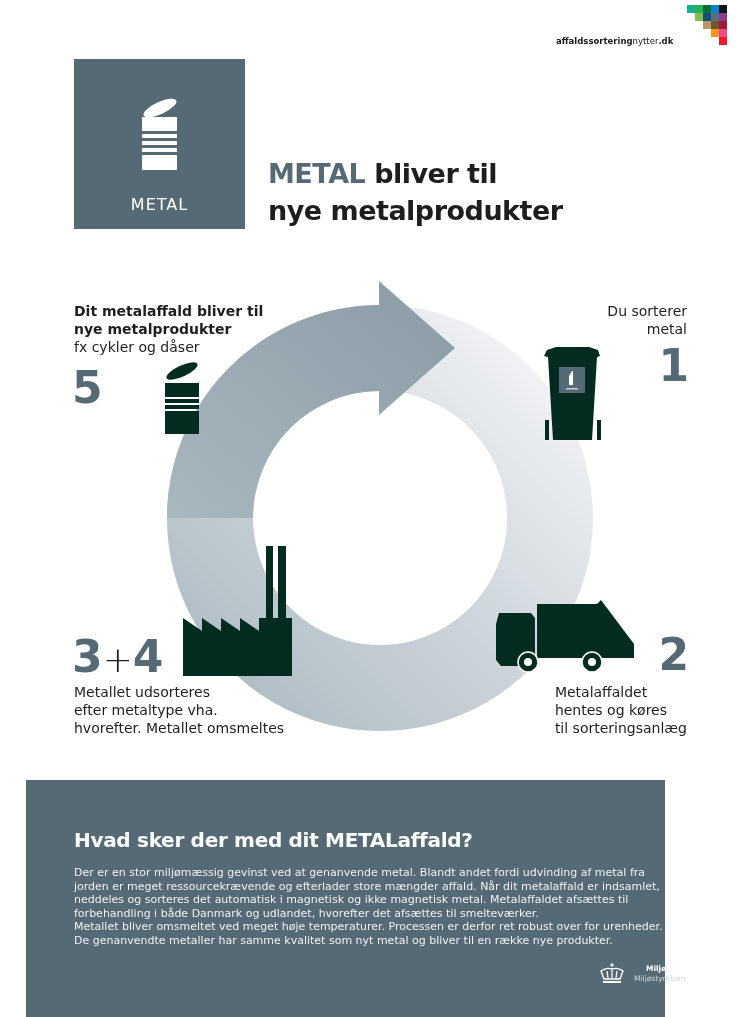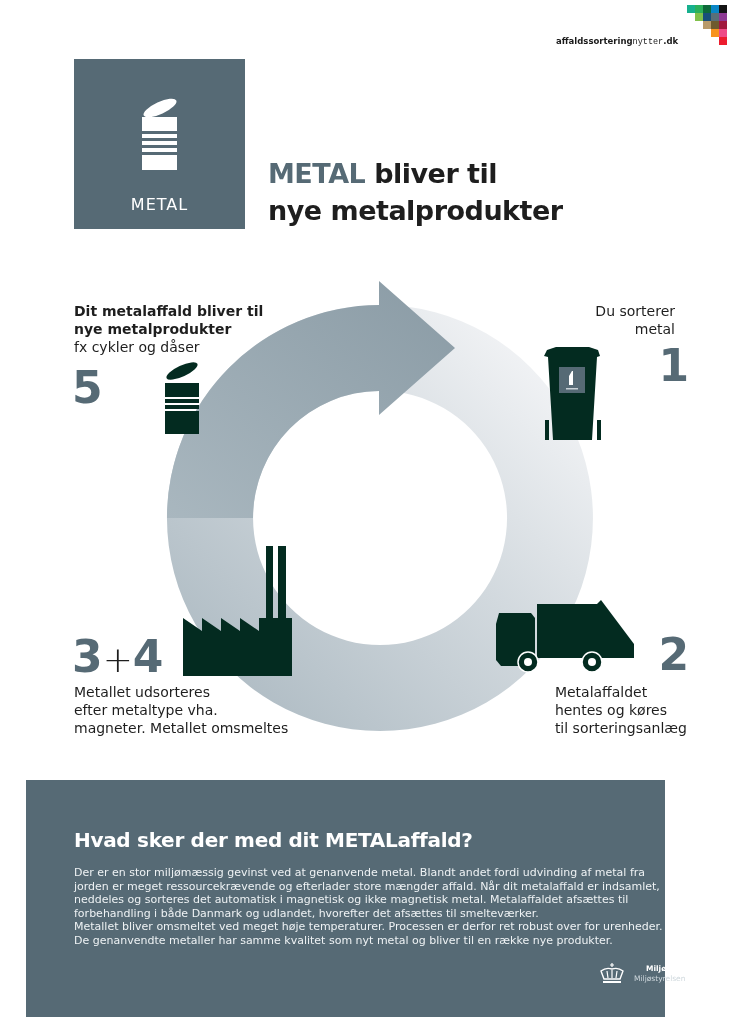--- a/index.html
+++ b/index.html
@@ -4,41 +4,41 @@
 <style>
   * { box-sizing: border-box; margin: 0; padding: 0; }
   html, body { width: 737px; height: 1017px; background: #ffffff; overflow: hidden; }
   body { position: relative; font-family: "DejaVu Sans", sans-serif; color: #1e1e1e; }
 
   .abs { position: absolute; }
 
   
   .brand-text { left: 556px; top: 36px; font-size: 8.5px; color: #1a1a1a; letter-spacing: 0; white-space: nowrap; }
   .brand-text b { font-weight: 700; }
-  .brand-text .light { font-weight: 400; font-family: Liberation Mono, monospace; }
+  .brand-text .light { font-weight: 400; }
   .brand-grid { left: 687px; top: 5px; width: 50px; height: 56px; }
   .cell { position: absolute; width: 8px; height: 8px; }
 
   
   .cat-box { left: 74px; top: 59px; width: 171px; height: 170px; background: #566a75; }
   .cat-label { position: absolute; left: 0; right: 0; top: 136px; text-align: center; color: #ffffff;
                font-family: "DejaVu Sans", sans-serif; font-size: 16px; letter-spacing: 1px; }
 
   
   .title { left: 268px; top: 155px; font-size: 27px; font-weight: 700; line-height: 37px; color: #1e1e1e; letter-spacing: -0.5px; }
   .title .accent { color: #566a75; }
 
   
   .step-big { font-size: 44px; font-weight: 700; color: #566a75; line-height: 44px; }
   .step-text { font-size: 14px; line-height: 18px; color: #1e1e1e; }
   .step-text b { font-weight: 700; }
 
   .s5-text { left: 74px; top: 302px; }
   .s5-num { left: 72px; top: 366px; }
-  .s1-text { right: 62px; top: 302px; text-align: right; }
+  .s1-text { right: 50px; top: 302px; text-align: right; }
   .s1-num { right: 48px; top: 344px; }
   .s34-num { left: 72px; top: 635px; }
   .s34-num .plus { font-weight: 300; color: #1e1e1e; font-size: 36px; }
   .s34-text { left: 74px; top: 683px; }
   .s2-num { right: 48px; top: 633px; }
   .s2-text { right: 50px; top: 683px; text-align: left; }
 
   svg.diagram { position: absolute; left: 0; top: 0; }
 
   
@@ -150,21 +150,21 @@
 <div class="abs step-text s1-text">
   <span>Du sorterer</span><br>
   <span>metal</span>
 </div>
 <div class="abs step-big s1-num">1</div>
 
 <div class="abs step-big s34-num"><span>3</span><span class="plus">+</span><span>4</span></div>
 <div class="abs step-text s34-text">
   <span>Metallet udsorteres</span><br>
   <span>efter metaltype vha.</span><br>
-  <span>magneter. Metallet omsmeltes</span>
+  <span>hvorefter. Metallet omsmeltes</span>
 </div>
 
 <div class="abs step-big s2-num">2</div>
 <div class="abs step-text s2-text">
   <span>Metalaffaldet</span><br>
   <span>hentes og køres</span><br>
   <span>til sorteringsanlæg</span>
 </div>
 
 <div class="abs panel">

